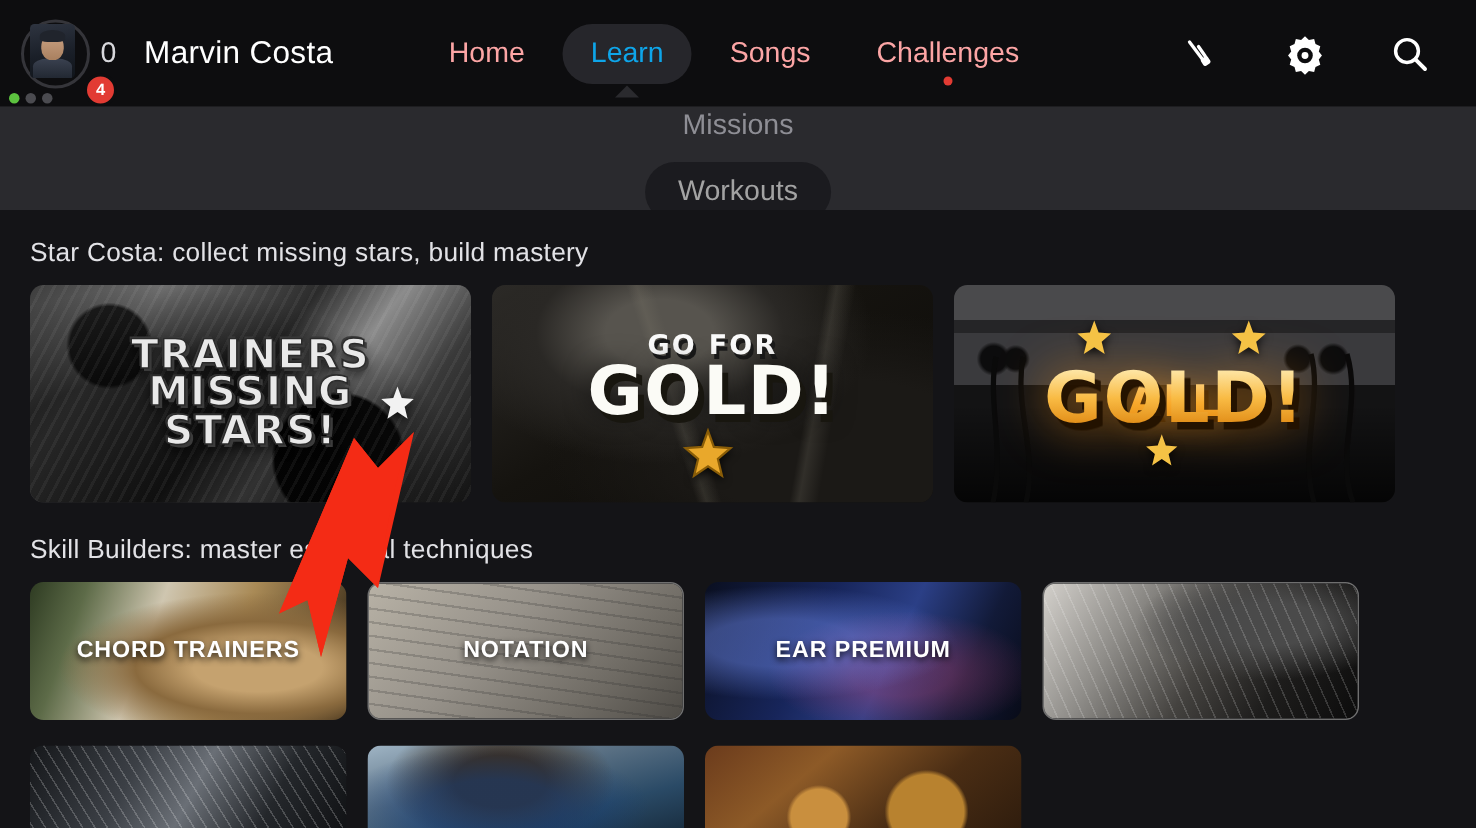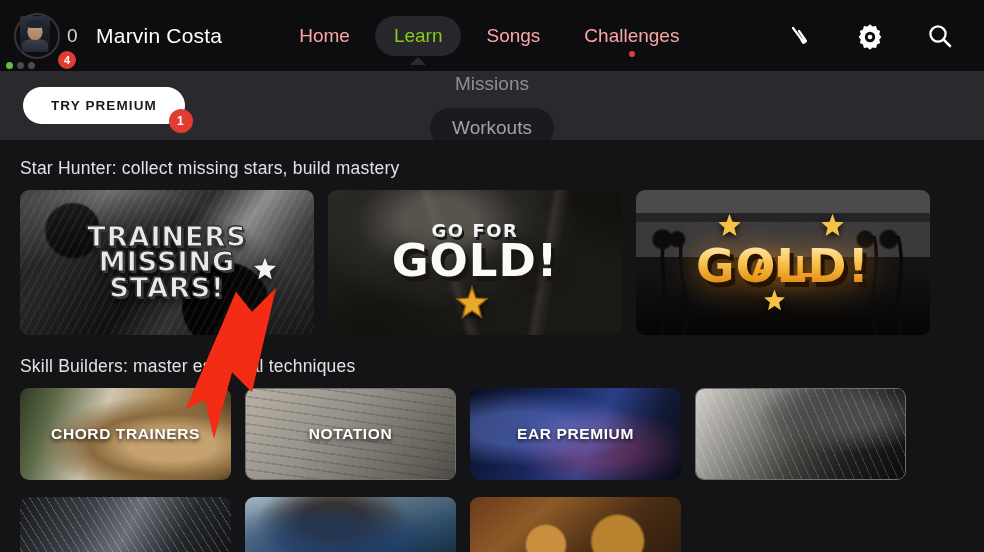--- a/index.html
+++ b/index.html
@@ -61,21 +61,21 @@
     color:#fff; font-size:21px; margin-left:18px; letter-spacing:.2px;
   }
 
   .navtabs { display:flex; align-items:center; gap:6px; margin-left:58px; position:relative; }
   .navtab {
     position:relative;
     color:#fca5a5; font-size:19px;
     padding:9px 19px; border-radius:20px;
     white-space:nowrap; cursor:pointer;
   }
-  .navtab.active { color:#84cc16; background:#26262b; font-weight:normal; }
+  .navtab.active { color:#0ea5e9; background:#26262b; font-weight:normal; }
   .navtab .reddot {
     position:absolute; left:50%; bottom:-1px; transform:translateX(-50%);
     width:6px; height:6px; border-radius:50%; background:#e23b33;
   }
   .caret {
     position:absolute; bottom:-9px; left:50%; transform:translateX(-50%);
     width:0; height:0; border-left:8px solid transparent;
     border-right:8px solid transparent; border-bottom:8px solid #2a2a2e;
   }
 
@@ -336,37 +336,33 @@
       <div class="icn">
         <svg width="28" height="28" viewBox="0 0 28 28">
           <circle cx="12" cy="12" r="7.6" stroke="#fff" stroke-width="2.3" fill="none"></circle>
           <path d="M17.6 17.6 L24 24" stroke="#fff" stroke-width="2.6" stroke-linecap="round"></path>
         </svg>
       </div>
     </div>
   </div>
 
   <div class="subbar">
-    <div class="premium">
-      <span>TRY PREMIUM</span>
-      <span class="pbadge">1</span>
-    </div>
     <div class="segmented">
       <div class="seg">
         <span>Missions</span>
       </div>
       <div class="seg active">
         <span>Workouts</span>
       </div>
     </div>
   </div>
 
   <div class="content">
 
-    <div class="section-title">Star Hunter: collect missing stars, build mastery</div>
+    <div class="section-title">Star Costa: collect missing stars, build mastery</div>
 
     <div class="row">
 
       <div class="card big">
         <div class="bg art-amp"></div>
         <div class="t-collect">
           <div>TRAINERS</div>
           <div>MISSING</div>
           <div>STARS!</div>
         </div>

